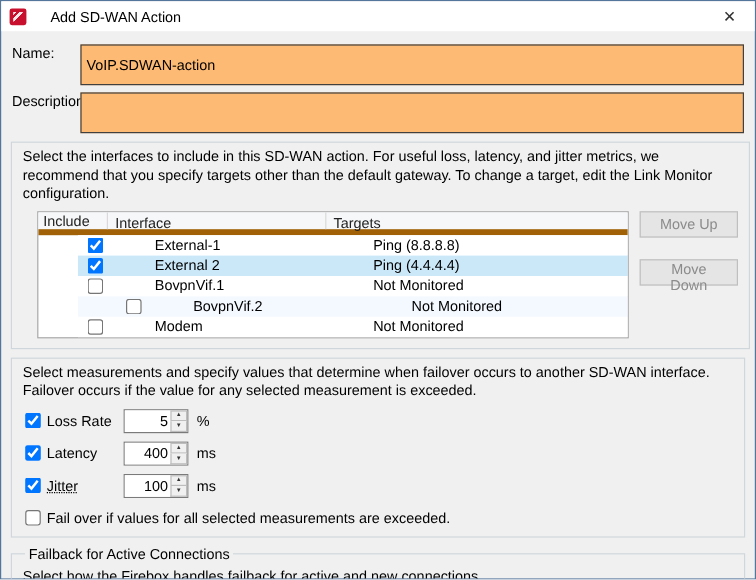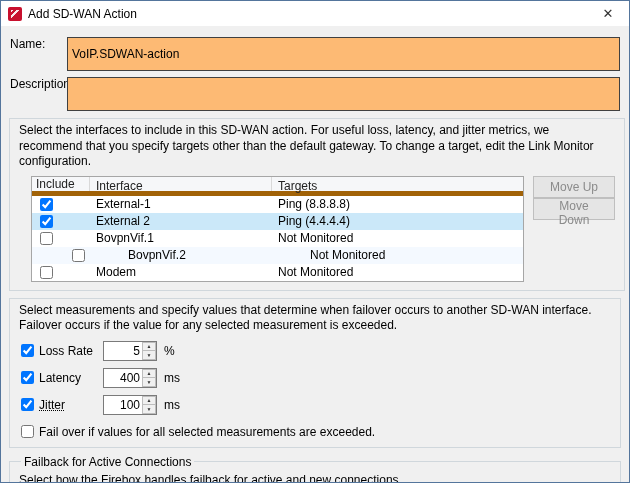--- a/index.html
+++ b/index.html
@@ -9,51 +9,51 @@
   .dialog{
     width:630px; height:483px; border:1px solid #54759c; background:#f0f0f0;
     display:flex; flex-direction:column; overflow:hidden;
   }
 
   
   .titlebar{ height:25px; background:#ffffff; display:flex; align-items:center; padding-left:7px; flex:0 0 auto; }
   .app-icon{ width:14px; height:14px; background:#c8102e; border-radius:2px; position:relative; flex:0 0 auto; }
   .app-icon::after{ content:""; position:absolute; left:3px; top:3px; width:8px; height:8px;
     background:linear-gradient(135deg,#fff 0 2px, transparent 2px 4px, #fff 4px 6px, transparent 6px); opacity:.9;}
-  .title{ margin-left:6px; }
+  .title{ margin-left:20px; }
   .close-btn{ margin-left:auto; width:42px; height:25px; display:flex; align-items:center; justify-content:center;
     font-size:13px; color:#333; cursor:default; }
 
   
   .field-row{ display:flex; align-items:flex-start; margin:0 9px; }
   .field-row.first{ margin-top:11px; }
   .field-row + .field-row{ margin-top:6px; }
   .field-label{ width:57px; flex:0 0 auto; }
   .textbox{ flex:1; height:20px; border:1px solid #404040; background:#fdba74; font:inherit; padding:16px 4px; outline:none; }
 
   
   fieldset{ border:1px solid #d0d7dc; margin:7px 8px 0; padding:3px 9px 8px; }
   legend{ padding:0 3px; margin-left:2px; }
   .group-desc{ line-height:1.3; margin:1px 0 6px; }
 
   
   .table-area{ display:flex; align-items:flex-start; }
   .iface-table{ margin-left:12px; width:513px; border:1px solid #a6a6a6; background:#fff; }
   .thead{ display:flex; background:#f6f7f9; border-bottom:5px solid #a16207; height:19px; }
   .th{ padding:2px 4px; border-right:1px solid #d9d9d9; color:#222; }
-  .trow{ display:flex; height:17px; align-items:center; background:#fff; }
+  .trow{ display:flex; height:17px; align-items:center; background:#fff;margin-left:33px; }
   .trow.alt{ background:#f4f9ff;padding-left:32px; }
   .trow.selected{ background:#cbe8f9; }
   .col-include{ width:58px; flex:0 0 auto; display:flex; align-items:center; padding-left:8px; }
   .th.col-include{ padding-left:4px; }
   .col-interface{ width:182px; flex:0 0 auto; padding-left:6px; }
   .col-targets{ flex:1; padding-left:6px; border-right:none; }
   .trow input[type=checkbox]{ width:13px; height:13px; margin:0; }
 
-  .move-btns{ display:flex; flex-direction:column; gap:0; margin-left:9px; }
+  .move-btns{ display:flex; flex-direction:column; gap:18px; margin-left:9px; }
   .btn{ height:22px; min-width:62px; background:#e1e1e1; border:1px solid #adadad; font:inherit; padding:0 10px; }
   .btn:disabled{ background:#e5e5e5; border-color:#bfbfbf; color:#8b8b8b; }
 
   
   .metric-row{ display:flex; align-items:center; margin:7px 0 0 2px; height:20px; }
   .metric-row input[type=checkbox]{ width:13px; height:13px; margin:0 5px 0 0; }
   .metric-label{ width:64px; }
   .metric-label.focus-dotted{ text-decoration:underline; text-decoration-style:dotted; }
   .spinner{ display:inline-flex; width:54px; height:20px; border:1px solid #7a7a7a; background:#fff; }
   .spin-input{ border:none; flex:1; width:30px; text-align:right; font:inherit; padding:0 2px; outline:none; }

